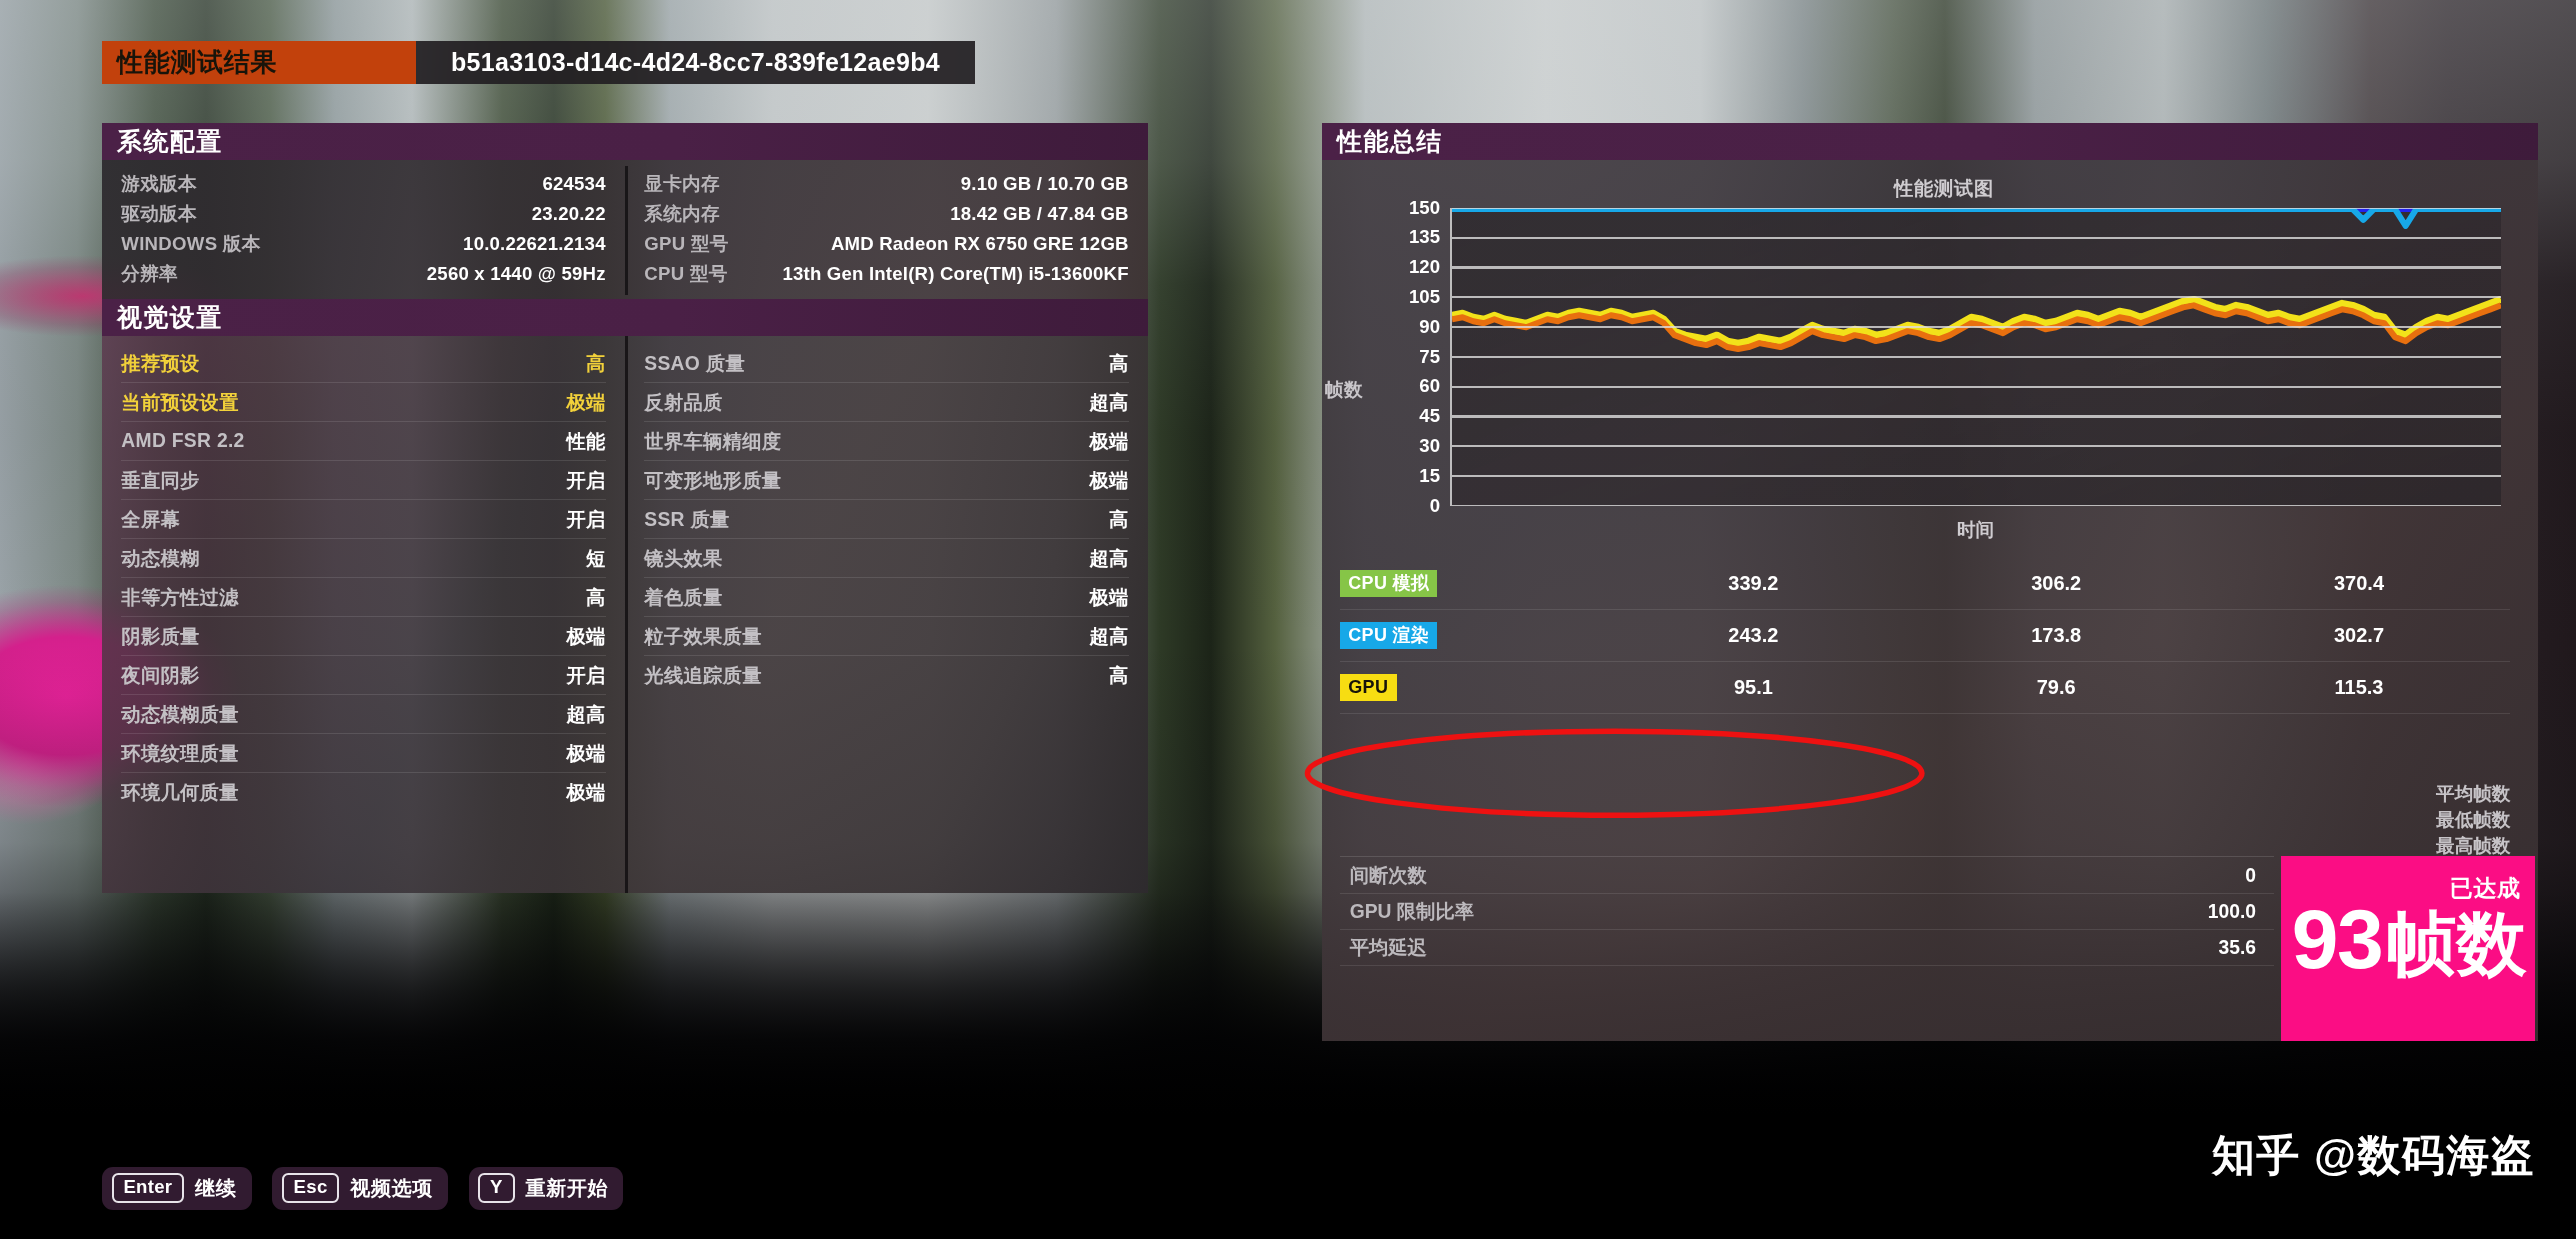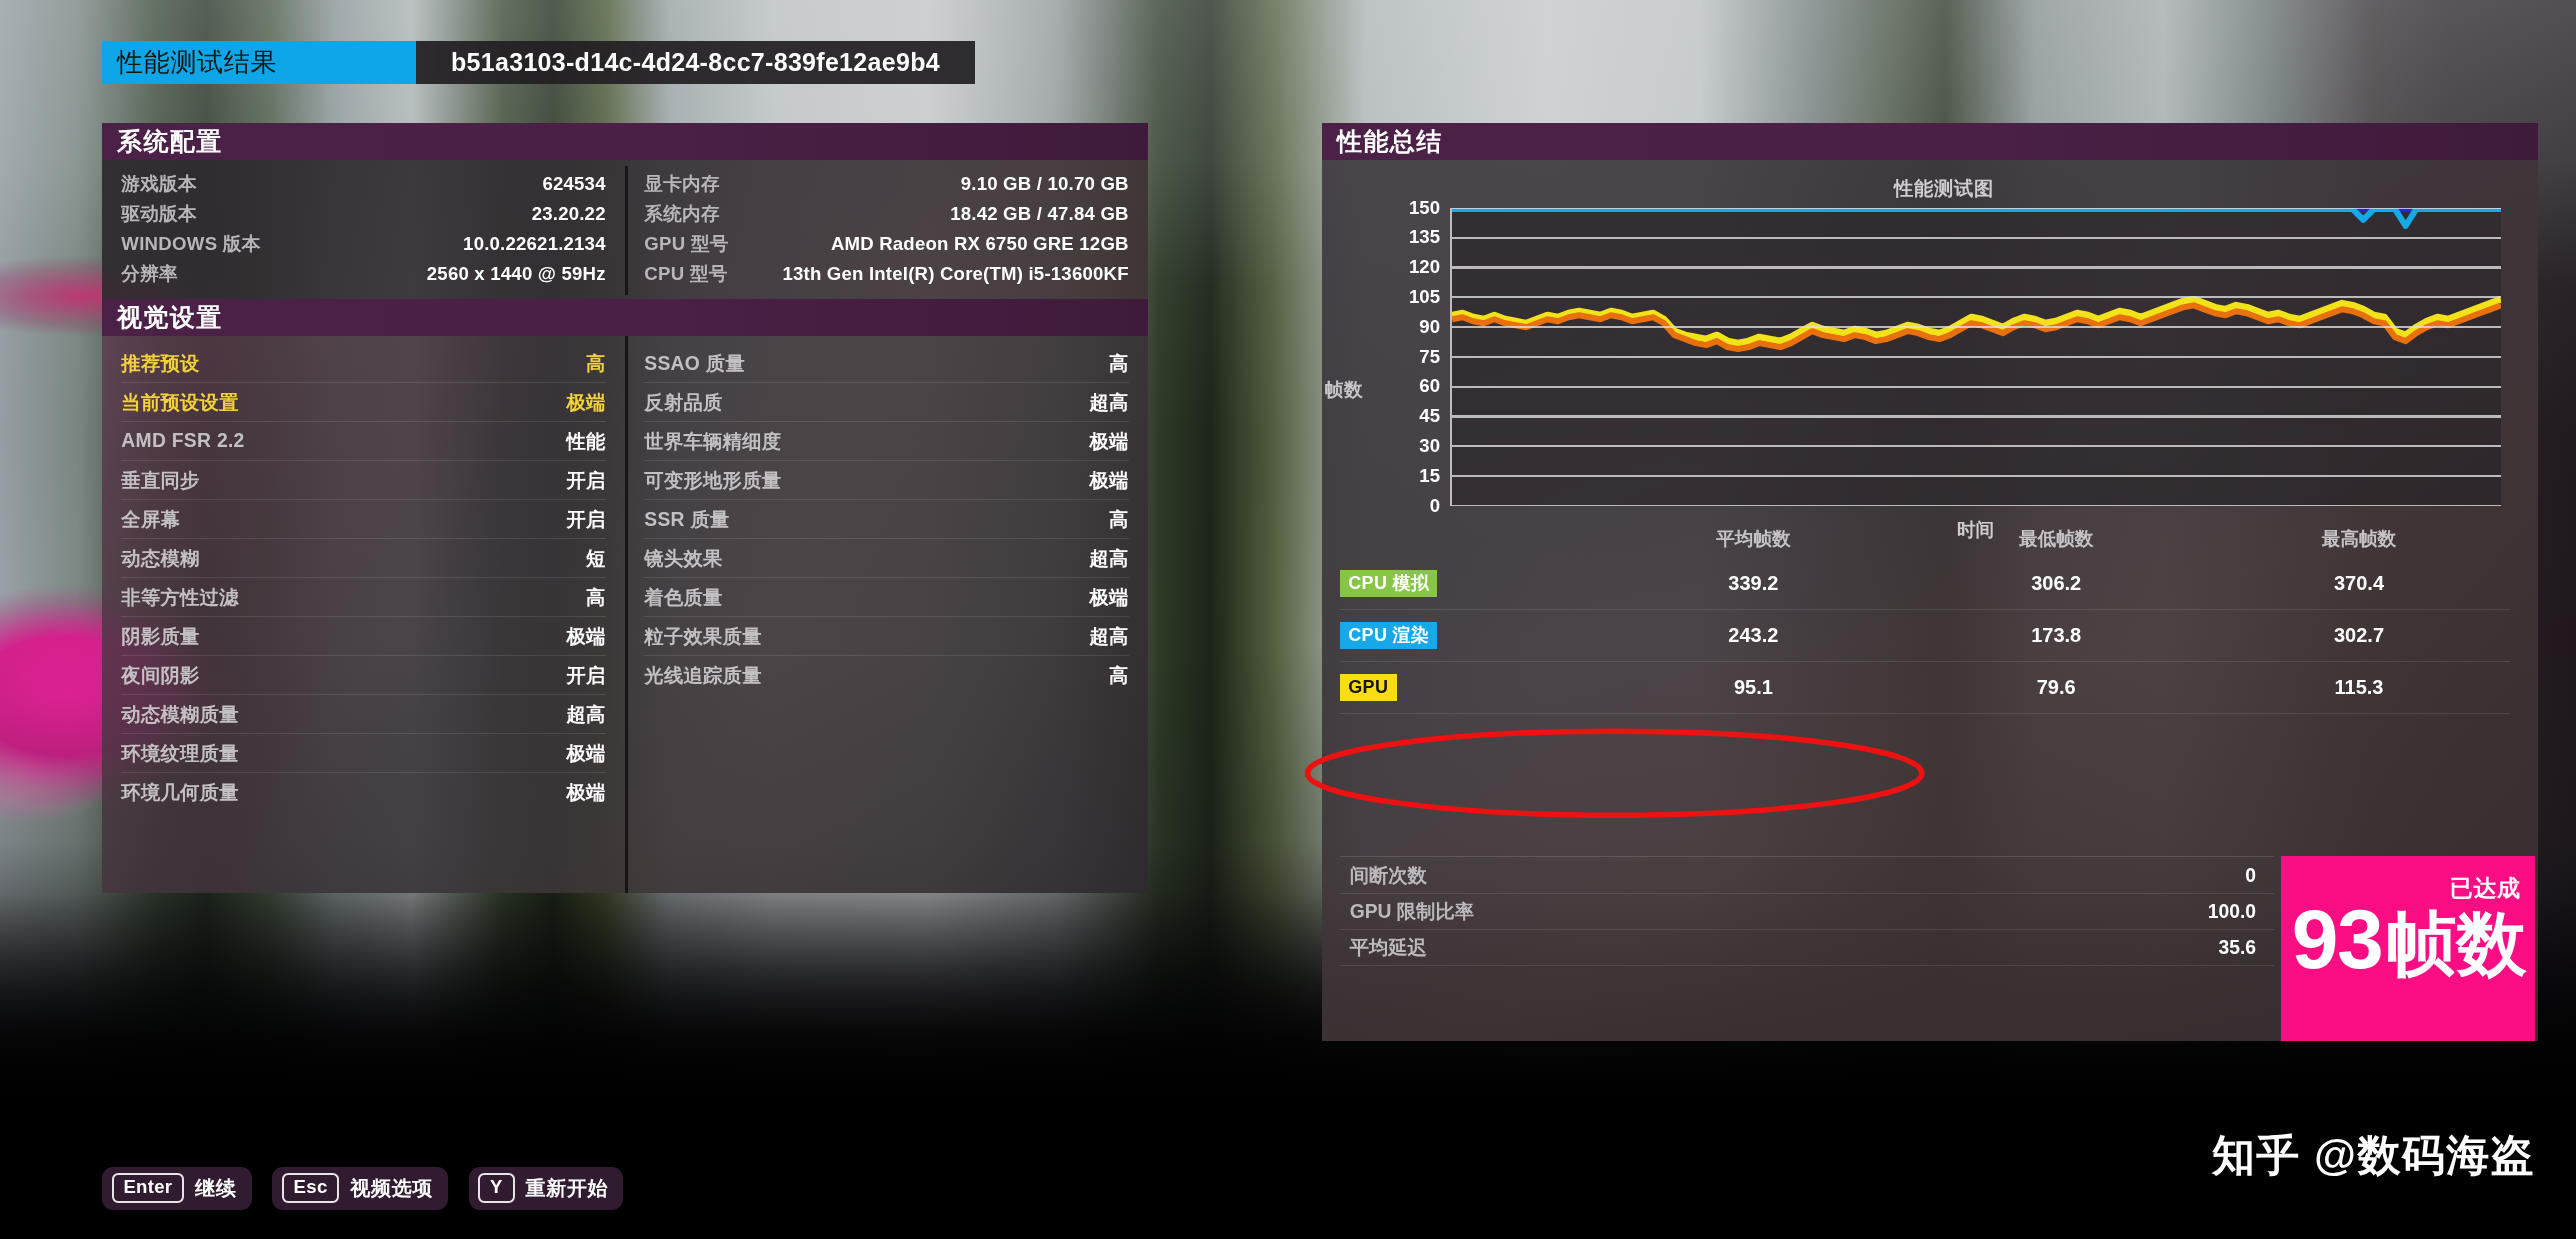--- a/index.html
+++ b/index.html
@@ -61,23 +61,23 @@
         rgba(0,0,0,1) 90%);
     mix-blend-mode: normal;
   }
 
   
   #title-row {
     position: absolute; left: 102px; top: 41px;
     display: flex; align-items: stretch; height: 43px;
   }
   #result-title {
-    background: #0ea5e9;
+    background: #c2410c;
     color: #18140a;
-    font-size: 26px; font-weight: 400;
+    font-size: 26px; font-weight: 700;
     padding: 0 15px;
     display: flex; align-items: center;
     letter-spacing: 0.7px;
     width: 314px;
   }
   #run-id {
     background: rgba(34,30,34,0.92);
     color: #ffffff;
     font-size: 25px; font-weight: 700;
     padding: 0 35px;
@@ -183,21 +183,21 @@
     background: rgba(222,222,222,0.80);
   }
   #plot svg { position:absolute; inset:0; width:100%; height:100%; }
   #x-axis-caption {
     position:absolute; left:128px; right:37px; top:309px;
     text-align:center; color:#cfccd0; font-size:18.6px; font-weight:600;
   }
 
   
   #stats { position:absolute; left:0; right:0; top:359px; padding:0 27.6px 0 18px; }
-  #stats-head { display:flex; height:39px; align-items:center; }
+  #stats-head { display:flex; height:39px; align-items:flex-end;flex-direction:column; }
   #stats-head .sp { flex:0 0 262px; }
   #stats-head .h { flex:1; text-align:center; color:#c6c3c7; font-size:18.6px; font-weight:600; }
   .strow {
     display:flex; align-items:center; height:52px;
     border-bottom:0.7px solid rgba(255,255,255,0.10);
   }
   .strow:last-of-type { border-bottom:0.7px solid rgba(255,255,255,0.10); }
   .stlabel { flex:0 0 262px; display:flex; align-items:center; }
   .chip {
     display:inline-flex; align-items:center;

